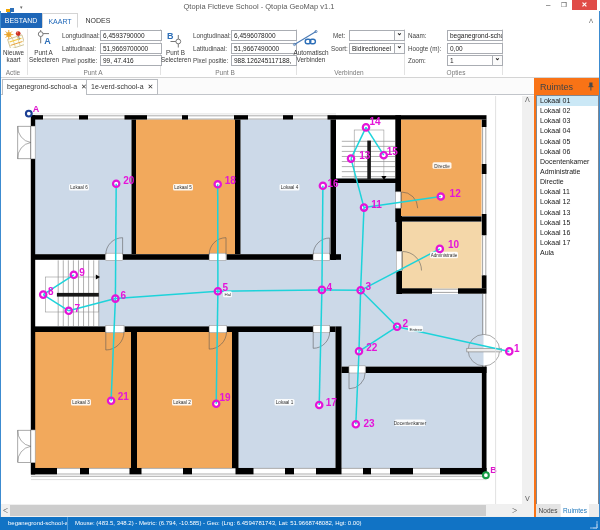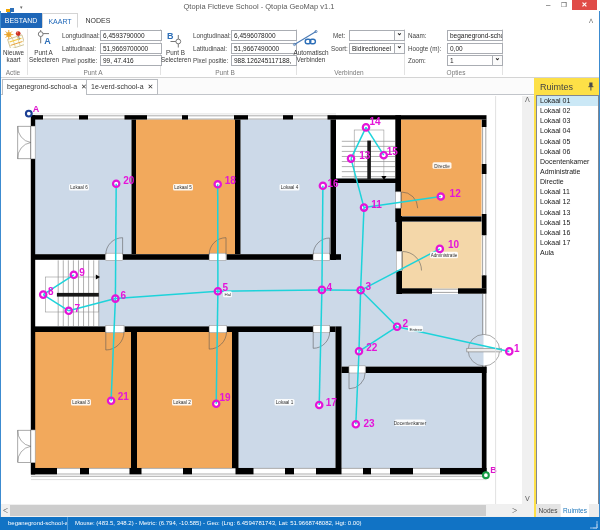--- a/index.html
+++ b/index.html
@@ -29,21 +29,21 @@
   .dtab{position:absolute;top:1px;height:14px;font-size:7px;color:#333;line-height:14px;border:1px solid #b9bcc1;background:#fff;padding:0 4px;}
   
   #mapwrap{left:0;top:96px;width:522px;height:408px;background:#fff;}
   
   #vsb{left:522px;top:96px;width:12px;height:408px;background:#f0f0f0;}
   #hsb{left:0;top:504px;width:522px;height:13px;background:#f0f0f0;}
   #hsb-thumb{left:10px;top:1px;width:476px;height:11px;background:#cdcdcd;}
   #sbcorner{left:522px;top:504px;width:12px;height:13px;background:#f0f0f0;}
   .sbarrow{position:absolute;color:#606060;font-size:7px;line-height:7px;}
   
-  #sidebar{left:534px;top:78px;width:66px;height:439px;background:#fde047;}
+  #sidebar{left:534px;top:78px;width:66px;height:439px;background:#f97316;}
   #sb-title{position:absolute;left:6px;top:4px;font-size:9px;color:#444;}
   #sb-pin{position:absolute;right:5px;top:5px;font-size:7px;color:#444;}
   #sb-list{position:absolute;left:2px;top:17px;width:61px;height:408px;border:1px solid #82878f;background:#fff;}
   .li{height:10.15px;font-size:7px;line-height:10.15px;padding-left:3px;color:#1a1a1a;white-space:nowrap;}
   .li.sel{background:#cbe8f6;}
   #sb-tabs{position:absolute;left:2px;top:426px;width:64px;height:13px;background:#ededed;}
   .sbtab{position:absolute;top:0;height:13px;font-size:6.5px;line-height:13px;text-align:center;}
   
   #status{left:0;top:517px;width:600px;height:13px;background:#1173c5;color:#fff;font-size:6px;line-height:13px;}
 </style>

